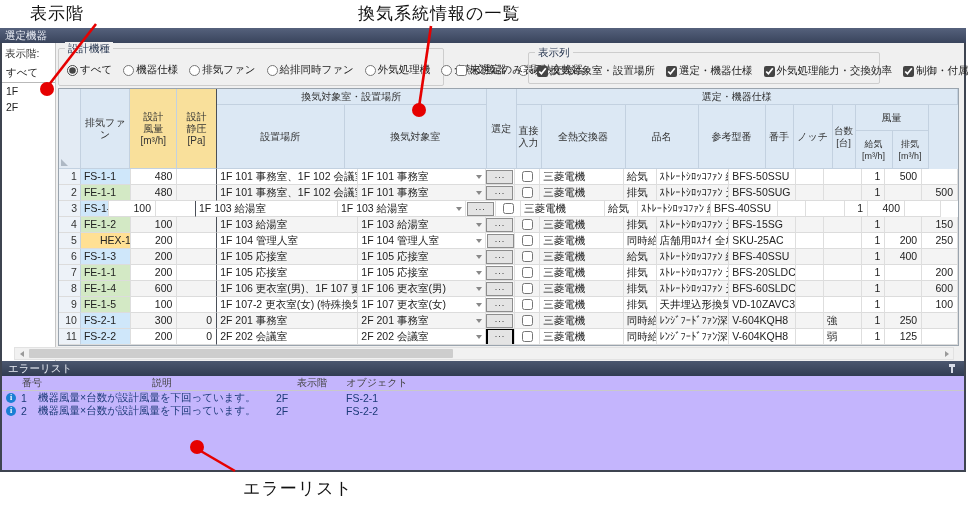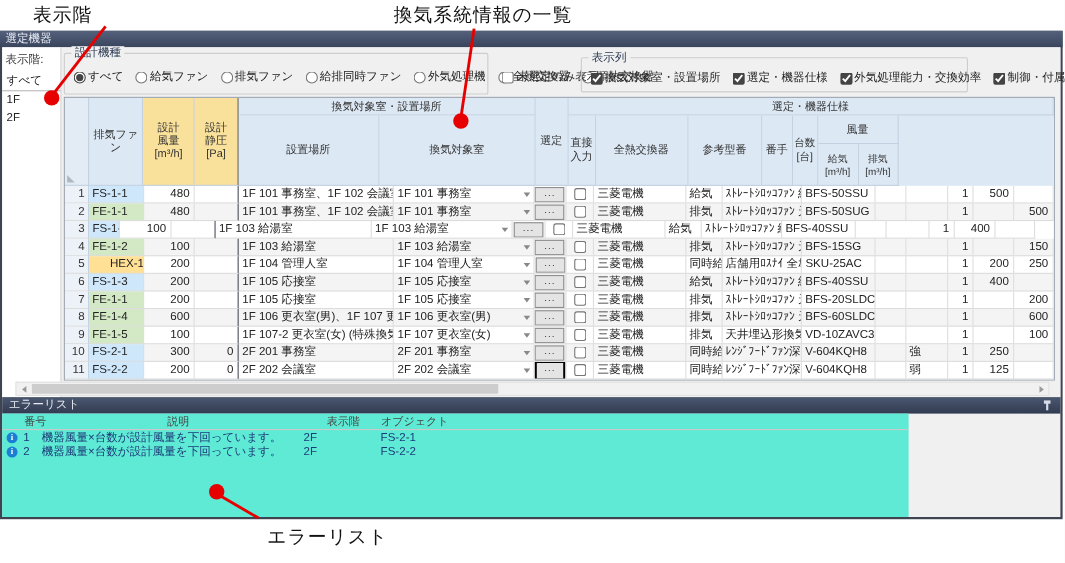--- a/index.html
+++ b/index.html
@@ -77,21 +77,21 @@
   .arr-r{width:0;height:0;border-top:3px solid transparent;border-bottom:3px solid transparent;border-left:4px solid #9a9a9a}
   .sb-thumb{position:absolute;left:14px;top:1px;width:424px;height:9px;background:#cdcdcd;border-radius:1px}
 
   
   #errbar{position:absolute;left:2px;top:333px;width:962px;height:15px;
       background:linear-gradient(#4b576f,#313c52);color:#e8ecf4;font-size:10.5px;line-height:15px;
       padding-left:6px;box-sizing:border-box}
   .pin{position:absolute;right:8px;top:3px;width:8px;height:9px}
   .pin::before{content:"";position:absolute;left:3px;top:2px;width:2px;height:7px;background:#d8dde8}
   .pin::after{content:"";position:absolute;left:1px;top:0;width:6px;height:3px;background:#d8dde8}
-  #errpanel{position:absolute;left:2px;top:348px;width:824px;height:94px;background:#5eead4}
+  #errpanel{position:absolute;left:2px;top:348px;width:962px;height:94px;background:#c4b5fd}
   .ehead{display:flex;height:14px;border-bottom:1px solid #c9c9c9;font-size:10px;color:#444;align-items:center}
   .ehead div{text-align:center;box-sizing:border-box}
   .erow{display:flex;height:13px;align-items:center;font-size:10.5px;color:#1c3a78}
   .ecell{box-sizing:border-box;overflow:hidden;white-space:nowrap}
   .info-ic{width:10px;height:10px;border-radius:50%;background:#1a7fd4;color:#fff;font-size:8px;
       font-weight:bold;line-height:10px;text-align:center;margin-left:4px;font-family:"Liberation Serif",serif}
 </style>
 </head>
 <body>
 
@@ -116,21 +116,21 @@
   <div id="main">
     <div class="groupbox" style="left:2px;top:5px;width:386px;height:38px">
       <div class="gb-label">設計機種</div>
       <div class="opt-row" id="radio-row">
           <label>
             <input type="radio" name="dtype" checked="" style="">
             <span>すべて</span>
           </label>
           <label>
             <input type="radio" name="dtype" style="">
-            <span>給気ファン</span>
+            <span>機器仕様</span>
           </label>
           <label>
             <input type="radio" name="dtype" style="">
             <span>排気ファン</span>
           </label>
           <label>
             <input type="radio" name="dtype" style="">
             <span>給排同時ファン</span>
           </label>
           <label>
@@ -190,22 +190,24 @@
             <div class="hc" style="width:142px">換気対象室</div>
           </div>
         </div>
         <div class="hc" style="width:30px">選定</div>
         <div class="hgroup" style="width:445px">
           <div class="gtop">選定・機器仕様</div>
           <div class="gsub">
             <div class="hc" style="width:25px">直接
 入力</div>
             <div class="hc" style="width:84px">全熱交換器</div>
+            <div class="hc" style="width:73px">品名</div>
             <div class="hc" style="width:67px">参考型番</div>
             <div class="hc" style="width:28px">番手</div>
+            <div class="hc" style="width:39px">ノッチ</div>
             <div class="hc" style="width:23px;font-size:9.5px">台数
 [台]</div>
             <div class="hgroup" style="width:73px">
               <div class="gtop" style="height:26px">風量</div>
               <div class="gsub">
                 <div class="hc" style="width:37px;font-size:9px">給気
 [m³/h]</div>
                 <div class="hc" style="width:36px;font-size:9px">排気
 [m³/h]</div>
               </div>

